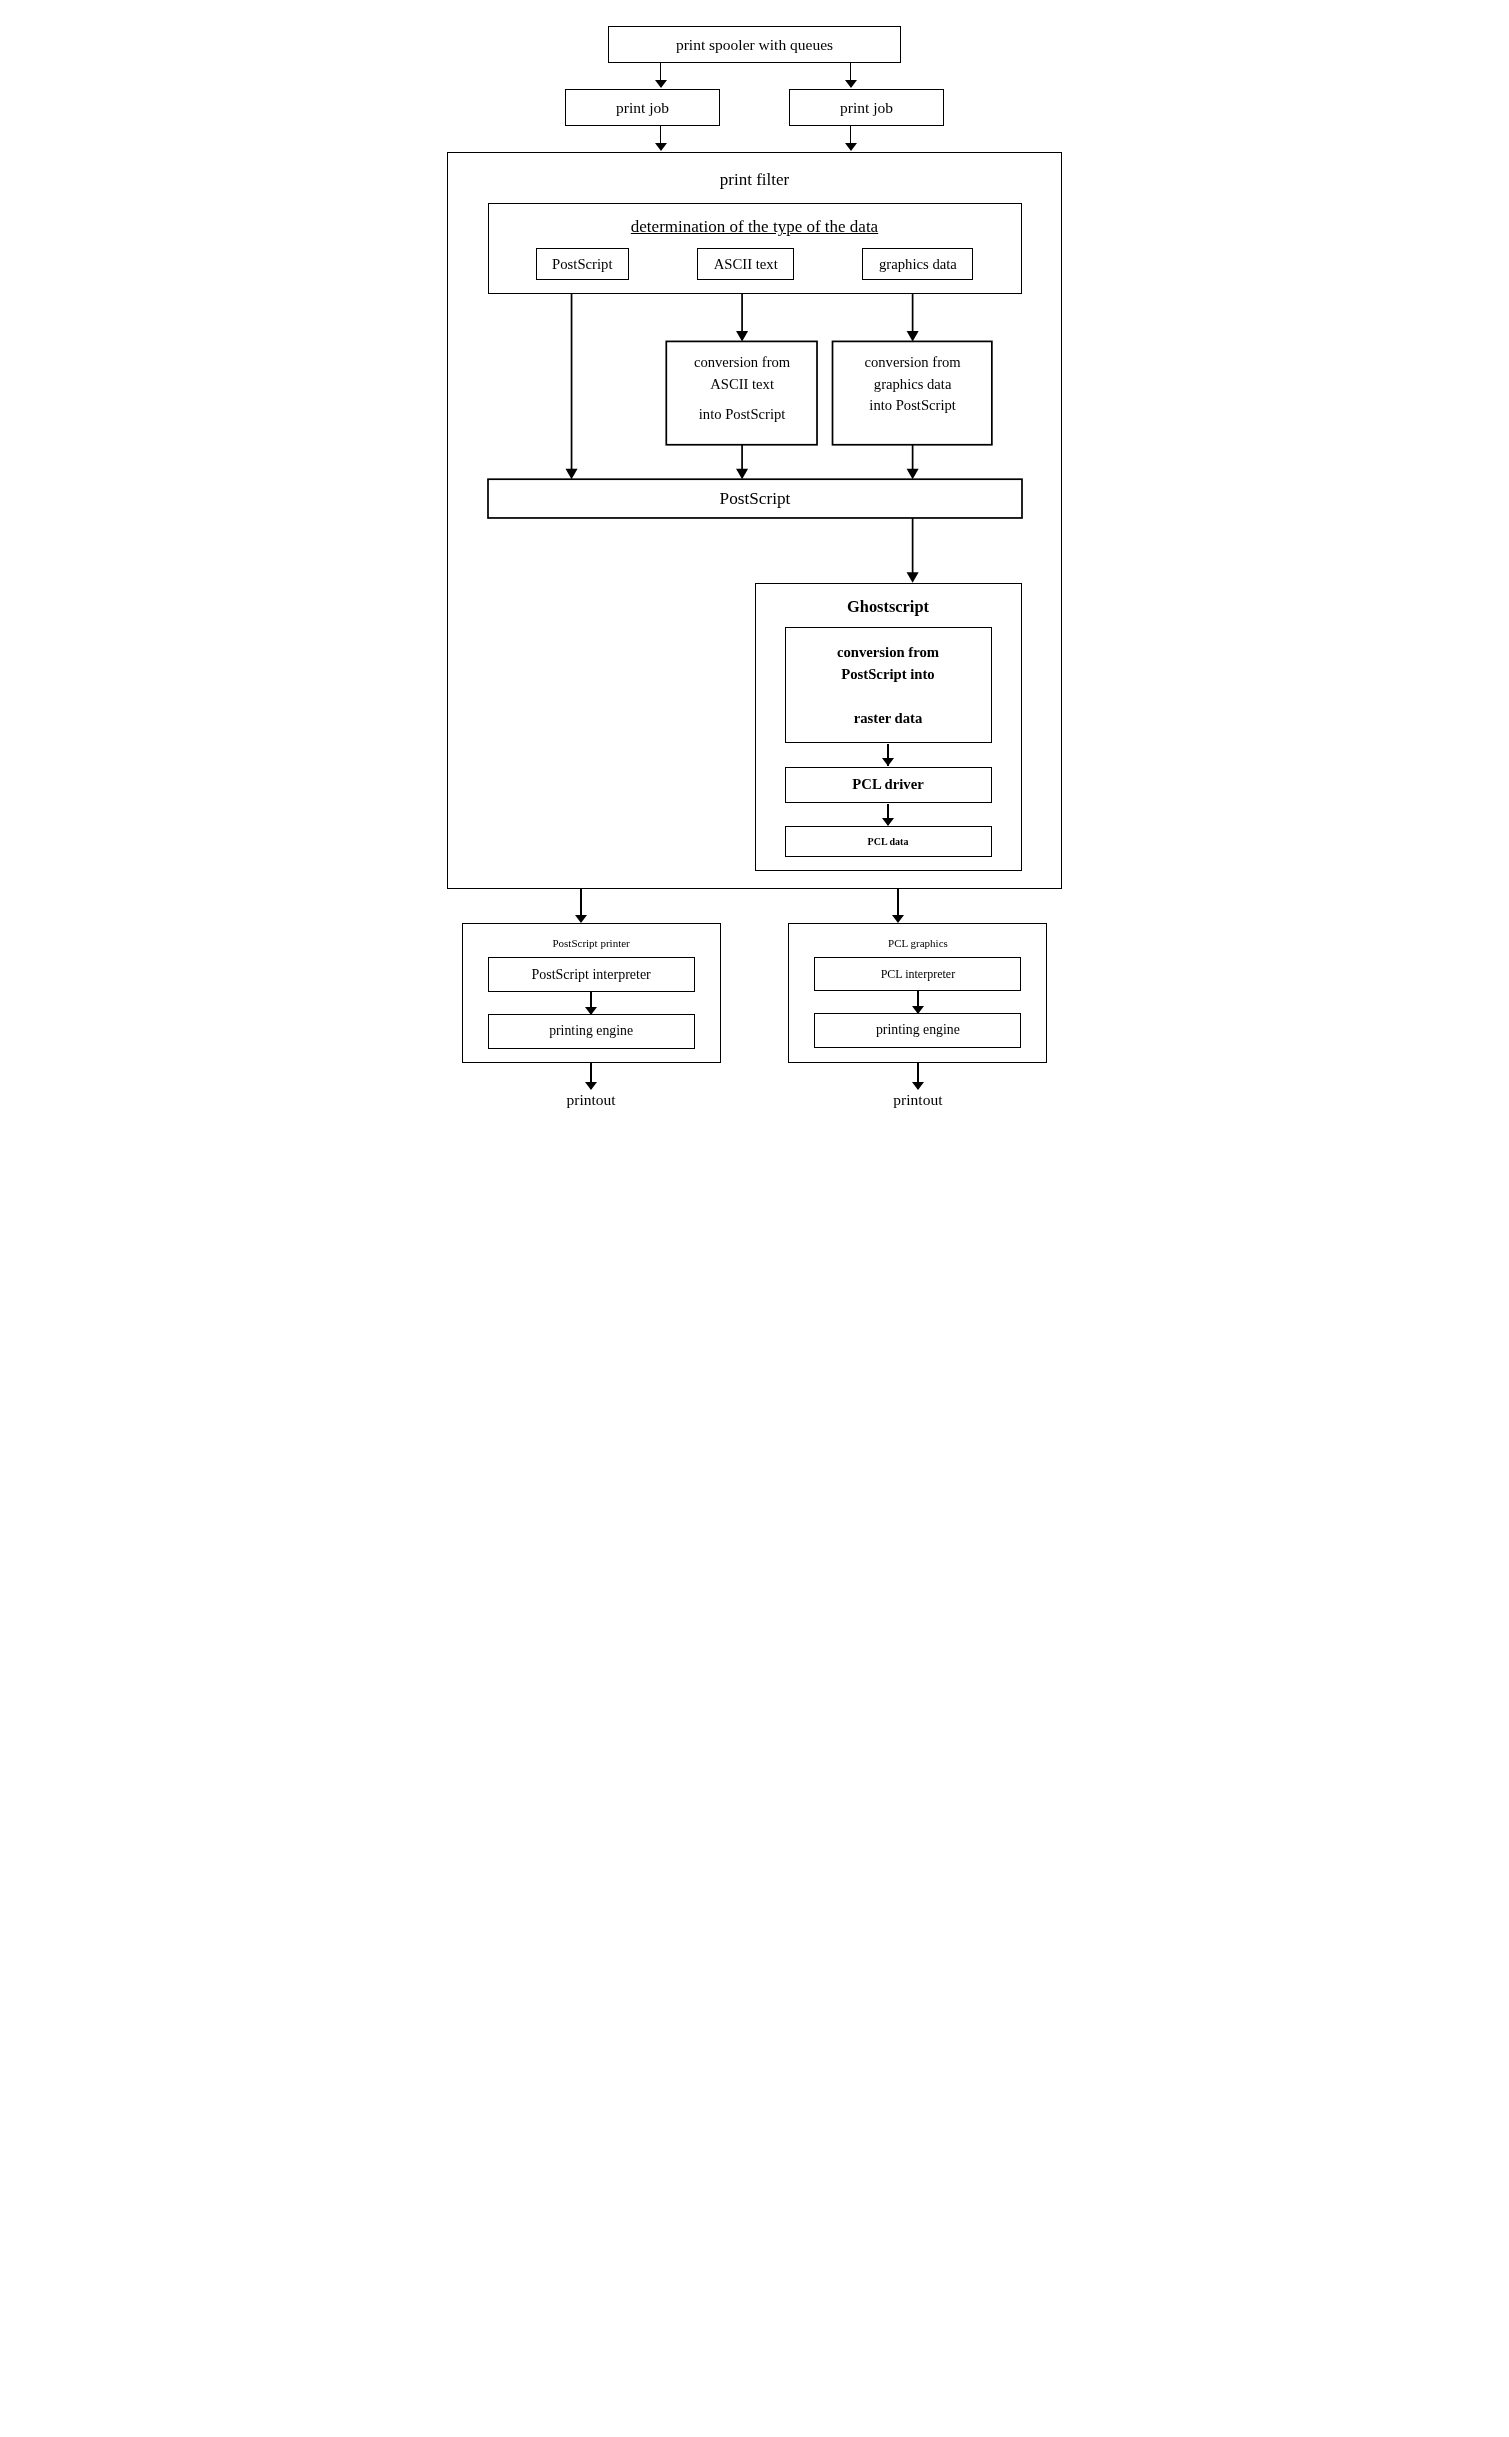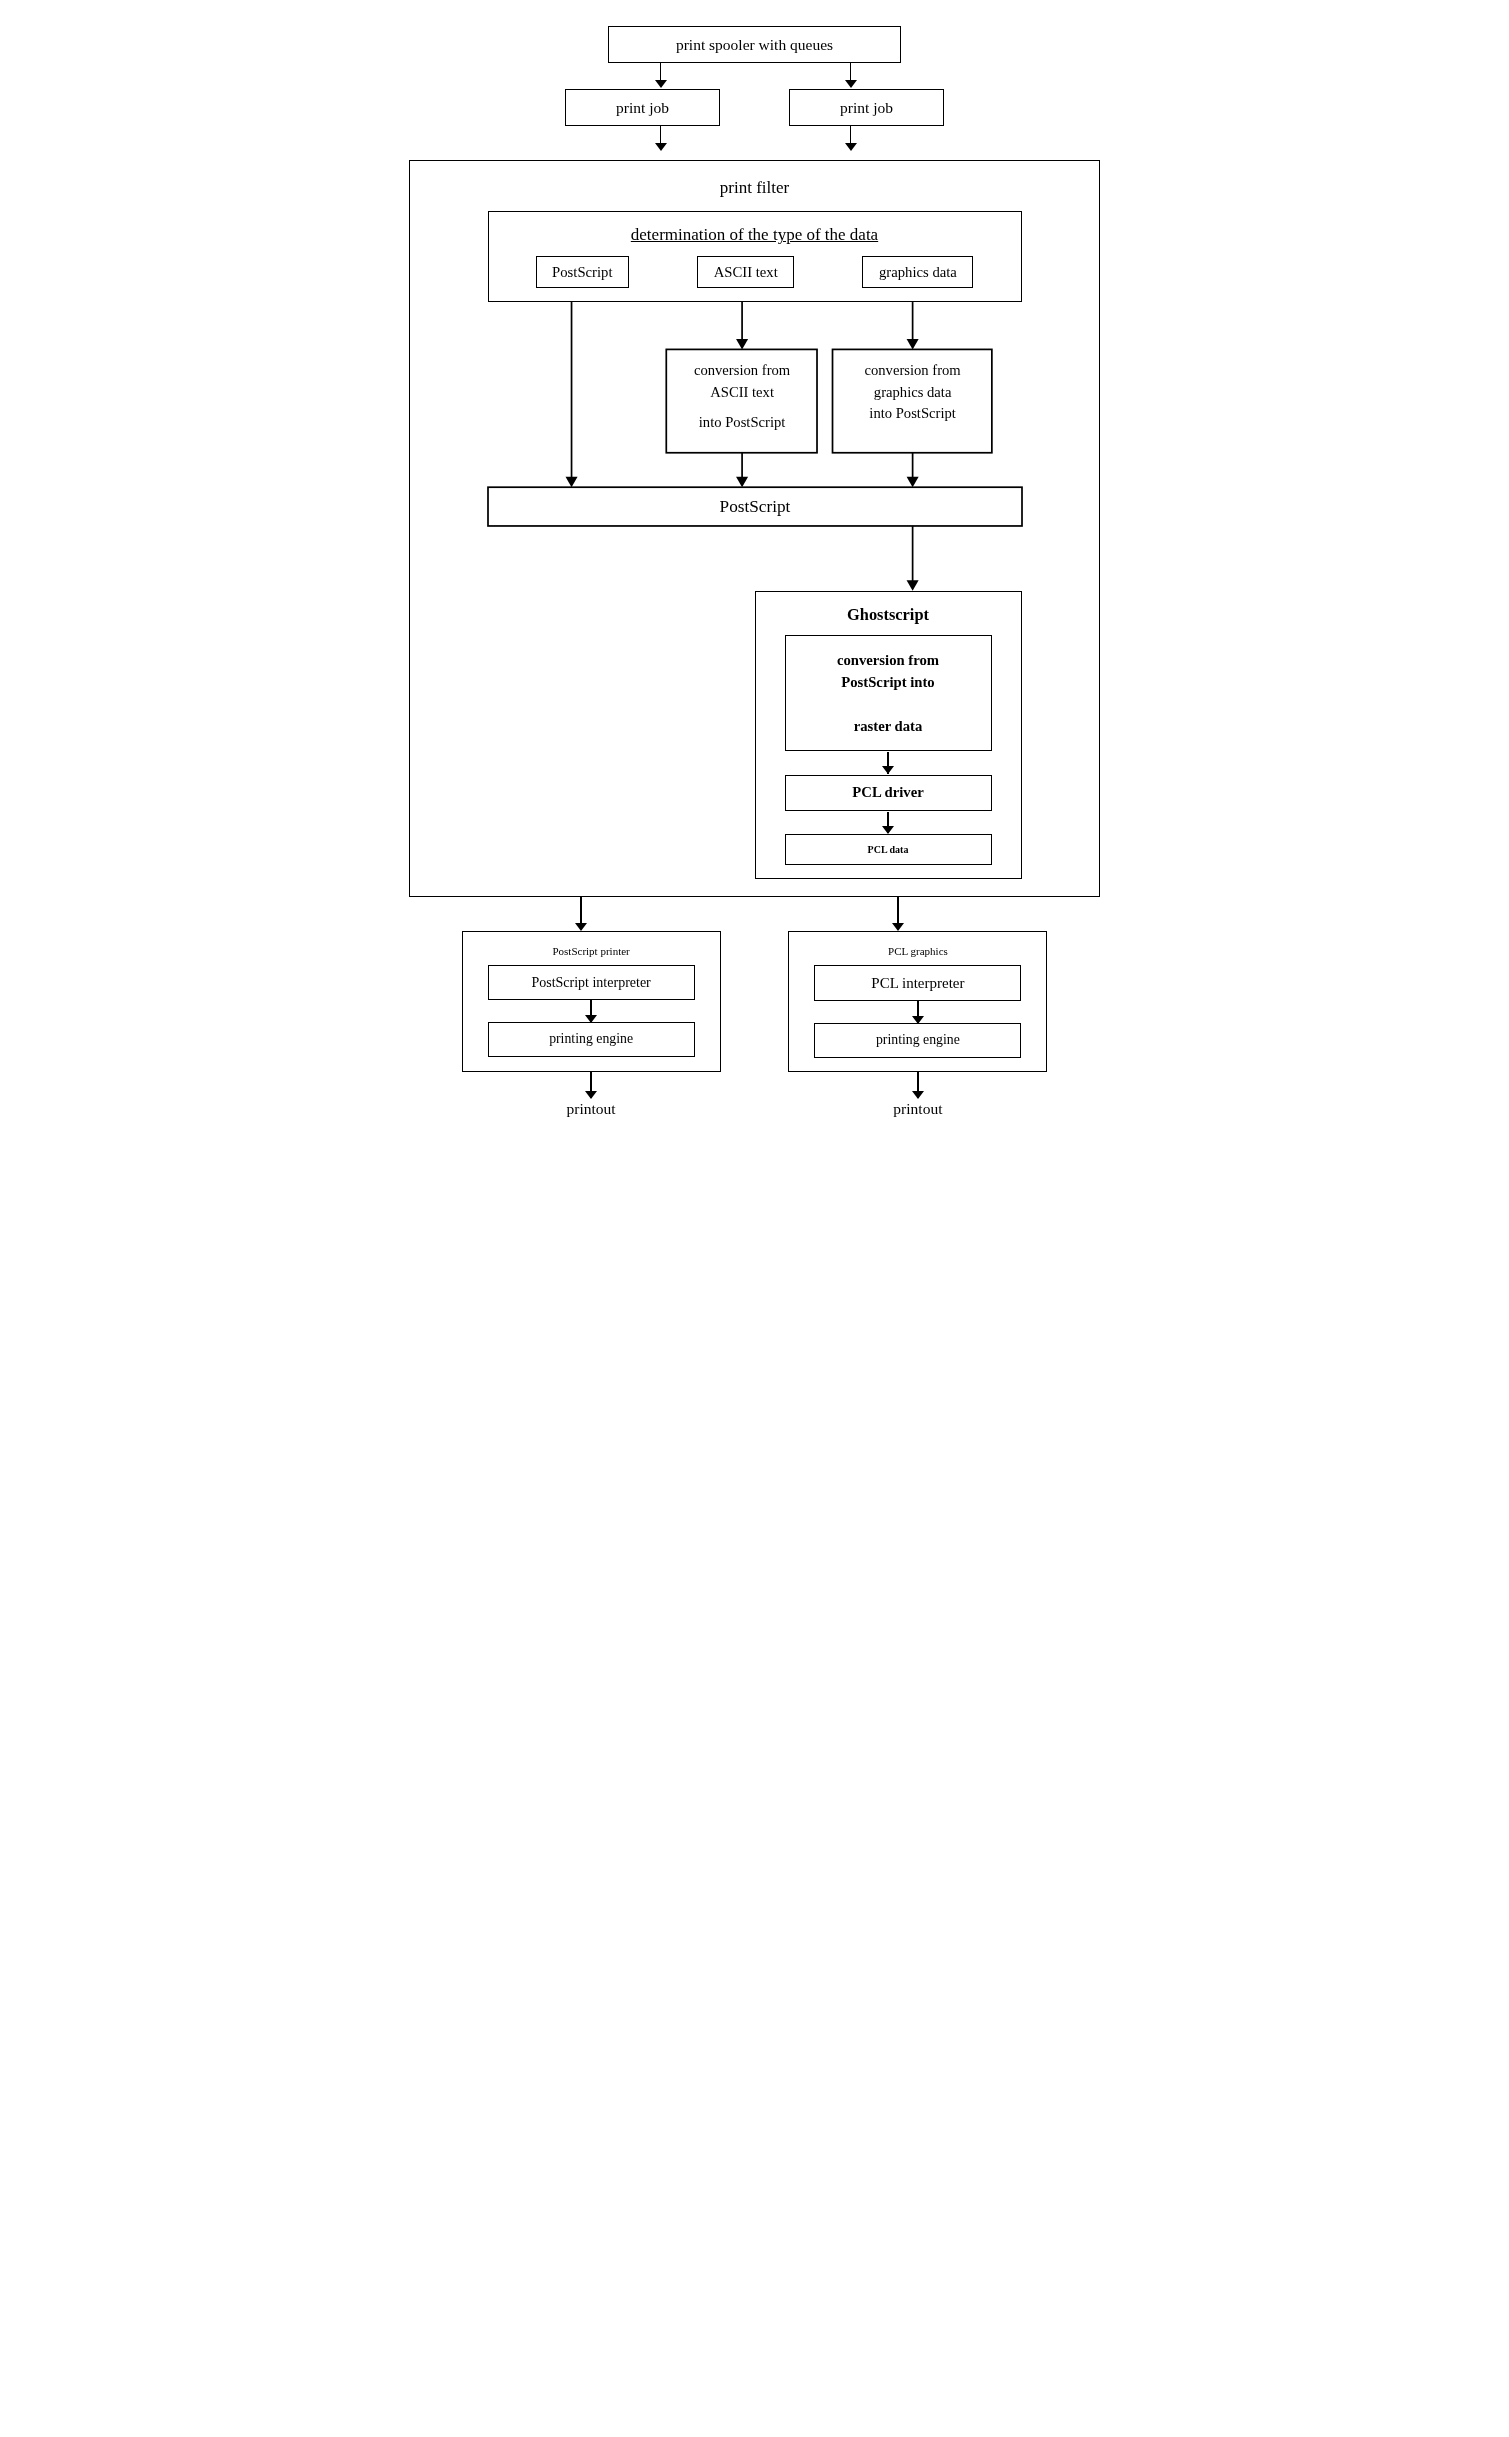--- a/index.html
+++ b/index.html
@@ -44,27 +44,27 @@
     .print-job-box {
       border: 1.7px solid #000;
       padding: 8.6px 26px;
       text-align: center;
       width: 155px;
     }
 
     
     .print-filter-outer {
       border: 1.7px solid #000;
-      width: 691px;
+      width: 615px;
       padding: 17px;
       display: flex;
       flex-direction: column;
       align-items: center;
       gap: 0;
-      margin-top: 8px;
+      margin-top: 0;
     }
 
     .print-filter-label {
       text-align: center;
       margin-bottom: 13px;
       font-size: 17px;
     }
 
     
     .data-type-outer {
@@ -295,21 +295,21 @@
       </div>
 
       <div class="inner-box" style="width:207px; padding:8.6px; font-size:13.8px;">
         <span>printing engine</span>
       </div>
     </div>
 
     <div class="printer-outer" style="width:259px;">
       <div class="printer-label">PCL graphics</div>
 
-      <div class="inner-box" style="width:207px; padding:8.6px; font-size:15px;">
+      <div class="inner-box" style="width:207px; padding:8.6px; font-size:12px;">
         <span>PCL interpreter</span>
       </div>
 
       <div style="height:21.6px; width:1.7px; background:#000; position:relative; margin:0 auto;">
         <div style="position:absolute; bottom:-0.9px; left:-5.2px; width:0; height:0; border-left:6px solid transparent; border-right:6px solid transparent; border-top:8.6px solid #000;"></div>
       </div>
 
       <div class="inner-box" style="width:207px; padding:8.6px; font-size:13.8px;">
         <span>printing engine</span>
       </div>

